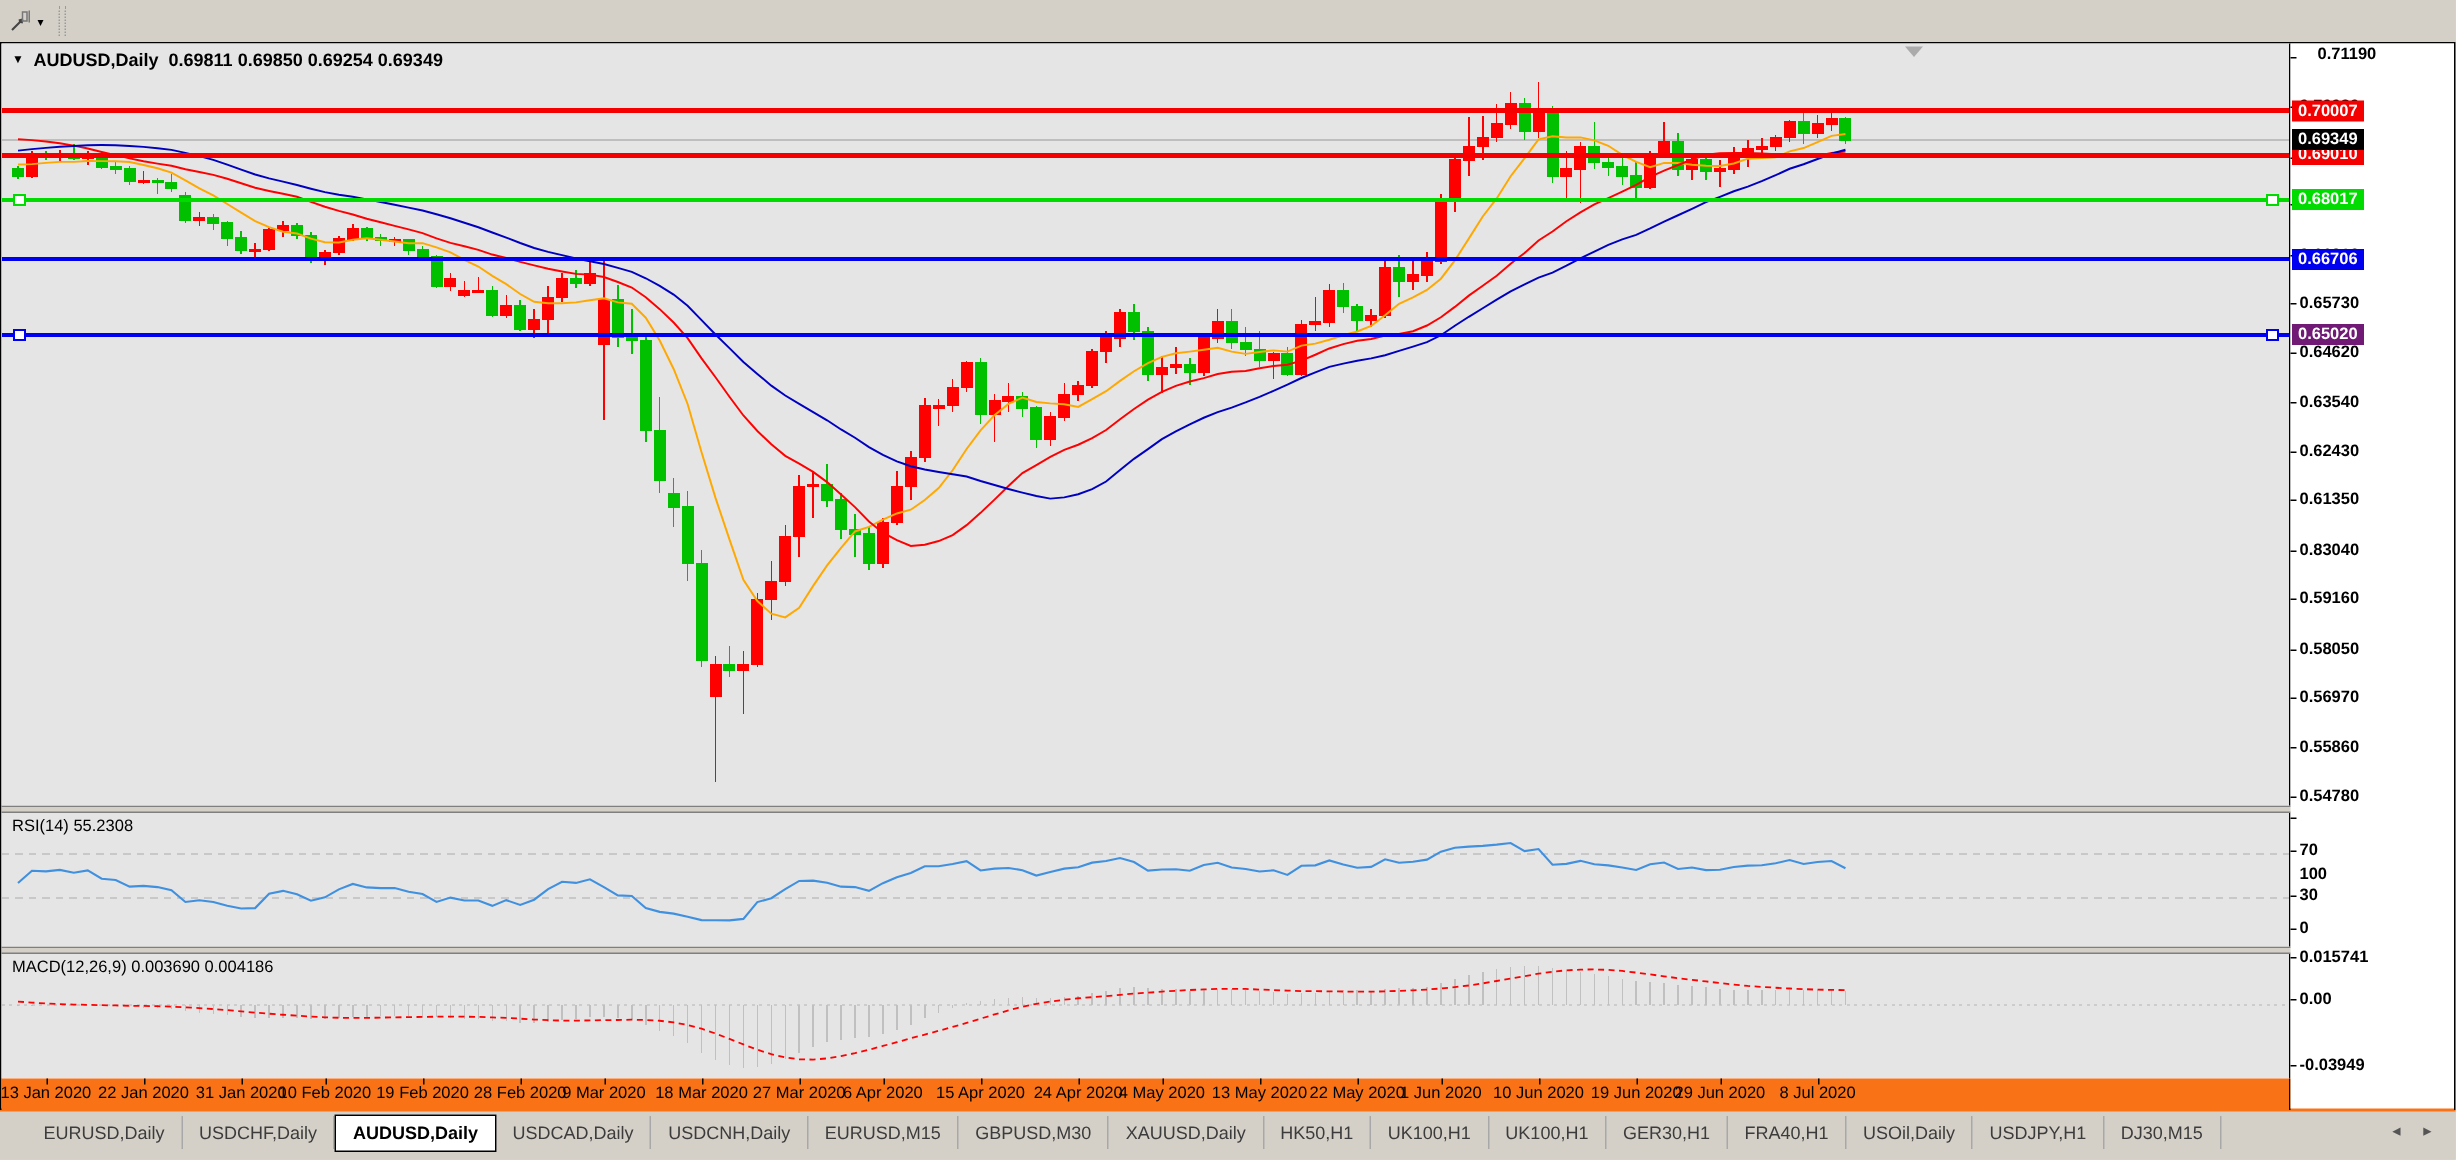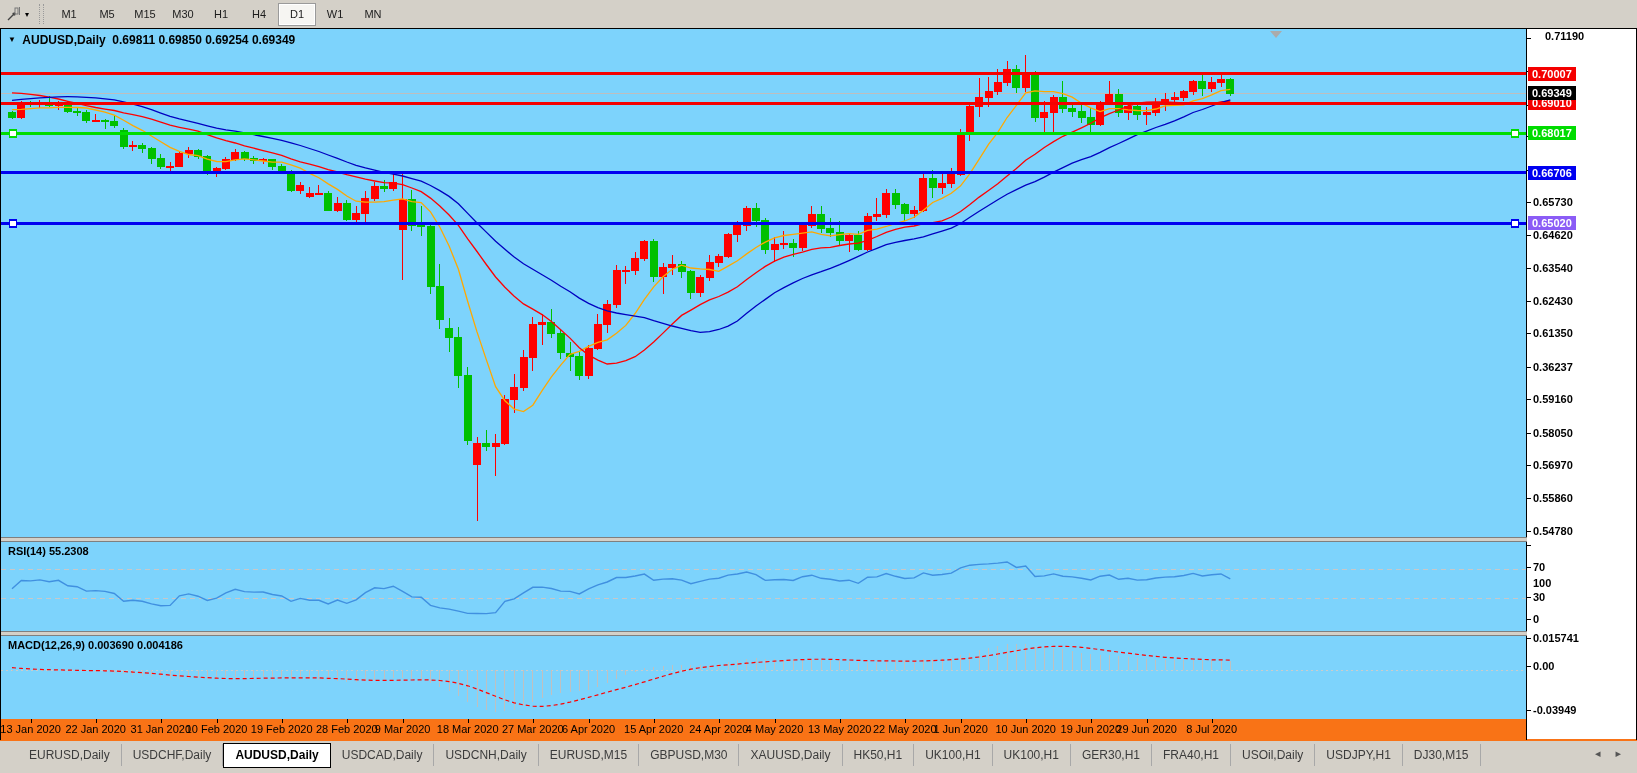--- a/index.html
+++ b/index.html
@@ -9,21 +9,21 @@
   .tool-icon-wrap{display:flex;align-items:center;padding:0 6px;height:22px;}
   .tool-icon-wrap svg{display:block;}
   .dd-arrow{font-size:8px;color:#000;margin-left:3px;}
   .grip{width:3px;height:20px;border-left:1px dotted #9a9a9a;border-right:1px dotted #9a9a9a;margin:0 6px 0 4px;}
   .tf-btn{min-width:30px;height:21px;line-height:21px;text-align:center;font-size:11px;color:#1c1c1c;
     padding:0 3px;border:1px solid transparent;cursor:default;}
   .tf-btn.active{background:#f6f5f2;border:1px solid #9a9a9a;box-shadow:inset 0 0 0 1px #fff;}
   
   .chart-window{position:absolute;top:28px;left:0;width:1635px;height:710px;border:1px solid #000;background:#fff;}
   .pane{position:relative;width:100%;}
-  .plot{position:absolute;left:0;top:0;bottom:0;right:109px;border-right:1px solid #000;overflow:hidden;background:#7dd3fc;font-weight:bold;}
+  .plot{position:absolute;left:0;top:0;bottom:0;right:109px;border-right:1px solid #000;overflow:hidden;background:#e5e5e5;}
   .pane-sep{height:3px;background:#d4d0c8;border-top:1px solid #7f7f7f;border-bottom:1px solid #7f7f7f;}
   .axis-col{position:absolute;top:0;right:0;width:109px;bottom:0;background:#fff;}
   .ptick{position:absolute;left:6px;height:14px;line-height:14px;font-size:11px;font-weight:bold;color:#000;white-space:nowrap;}
   .ptick-dash{position:absolute;left:0;width:4px;height:1px;background:#000;}
   .badge{position:absolute;left:1px;height:14px;line-height:14px;font-size:11px;font-weight:bold;color:#fff;
     padding:0 4px;white-space:nowrap;}
   .pane-label{position:absolute;left:7px;top:4px;font-size:11px;color:#000;white-space:nowrap;z-index:5;}
   .pane-label b{font-size:12px;}
   .date-row{position:relative;height:22px;background:#f97316;}
   .date-plot{position:absolute;left:0;top:0;bottom:0;right:109px;border-right:1px solid #000;}
@@ -46,31 +46,20 @@
     <span>
       <svg width="16" height="16" viewBox="0 0 16 16">
         <path d="M2 14 L9 7 M9 7 l-2.5.6 M9 7l-.6 2.5" stroke="#444" stroke-width="1.4" fill="none"></path>
         <rect x="9" y="2" width="3" height="6" fill="none" stroke="#777"></rect>
         <line x1="13.5" y1="1" x2="13.5" y2="9" stroke="#777"></line>
       </svg>
     </span>
     <span class="dd-arrow">▾</span>
   </div>
   <div class="grip"></div>
-  <div id="tf-buttons" style="display:flex">
-      <div class="tf-btn">M1</div>
-      <div class="tf-btn">M5</div>
-      <div class="tf-btn">M15</div>
-      <div class="tf-btn">M30</div>
-      <div class="tf-btn">H1</div>
-      <div class="tf-btn">H4</div>
-      <div class="tf-btn active">D1</div>
-      <div class="tf-btn">W1</div>
-      <div class="tf-btn">MN</div>
-    </div>
 </div>
 
 <div class="chart-window">
 
   <div class="pane" id="main-pane" style="height:508px">
     <div class="plot" id="main-plot">
       <div class="pane-label">
         <span style="font-size:8px;vertical-align:2px;">▼</span>
         <b>&nbsp;<span>AUDUSD,Daily</span>&nbsp;
         <span>0.69811</span>
@@ -587,37 +576,37 @@
       <div class="ptick" style="top: 165.936px;">0.65730</div>
       <div class="ptick-dash" style="top: 172.936px;"></div>
       <div class="ptick" style="top: 199.262px;">0.64620</div>
       <div class="ptick-dash" style="top: 206.262px;"></div>
       <div class="ptick" style="top: 231.688px;">0.63540</div>
       <div class="ptick-dash" style="top: 238.688px;"></div>
       <div class="ptick" style="top: 265.014px;">0.62430</div>
       <div class="ptick-dash" style="top: 272.014px;"></div>
       <div class="ptick" style="top: 297.44px;">0.61350</div>
       <div class="ptick-dash" style="top: 304.44px;"></div>
-      <div class="ptick" style="top: 330.766px;">0.36237</div>
+      <div class="ptick" style="top: 330.766px;">0.83040</div>
       <div class="ptick-dash" style="top: 337.766px;"></div>
       <div class="ptick" style="top: 363.191px;">0.59160</div>
       <div class="ptick-dash" style="top: 370.191px;"></div>
       <div class="ptick" style="top: 396.518px;">0.58050</div>
       <div class="ptick-dash" style="top: 403.518px;"></div>
       <div class="ptick" style="top: 428.943px;">0.56970</div>
       <div class="ptick-dash" style="top: 435.943px;"></div>
       <div class="ptick" style="top: 462.27px;">0.55860</div>
       <div class="ptick-dash" style="top: 469.27px;"></div>
       <div class="ptick" style="top: 494.695px;">0.54780</div>
       <div class="ptick-dash" style="top: 501.695px;"></div>
       <div class="badge" style="background: rgb(244, 0, 0); top: 37.5251px;">0.70007</div>
       <div class="badge" style="background: rgb(244, 0, 0); top: 67.4586px;">0.69010</div>
       <div class="badge" style="background: rgb(0, 220, 0); top: 97.2721px;">0.68017</div>
       <div class="badge" style="background: rgb(0, 0, 240); top: 136.633px;">0.66706</div>
-      <div class="badge" style="background: #8b5cf6; top: 187.253px;">0.65020</div>
+      <div class="badge" style="background: #701a75; top: 187.253px;">0.65020</div>
       <div class="badge" style="background: rgb(0, 0, 0); top: 57.2806px;">0.69349</div>
       <div class="ptick" style="top: 509px; margin-top: 38px;">100</div>
       <div class="ptick-dash" style="top: 516px;"></div>
       <div class="ptick" style="top: 531.2px;">70</div>
       <div class="ptick-dash" style="top: 538.2px;"></div>
       <div class="ptick" style="top: 560.8px;">30</div>
       <div class="ptick-dash" style="top: 567.8px;"></div>
       <div class="ptick" style="top: 583px;">0</div>
       <div class="ptick-dash" style="top: 590px;"></div>
       <div class="ptick" style="top: 601.666px;">0.015741</div>

